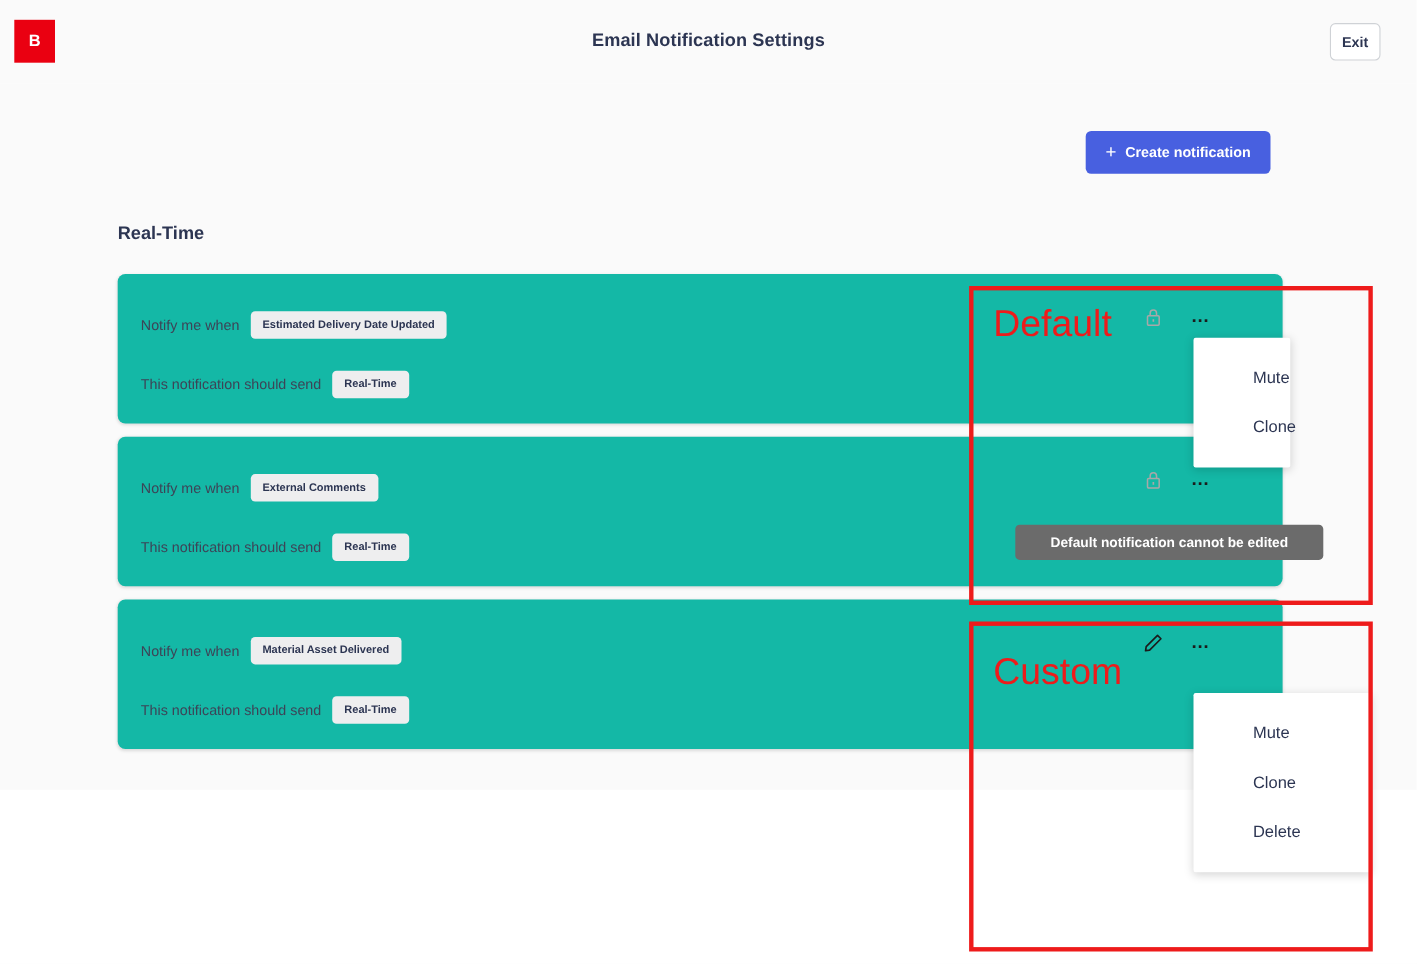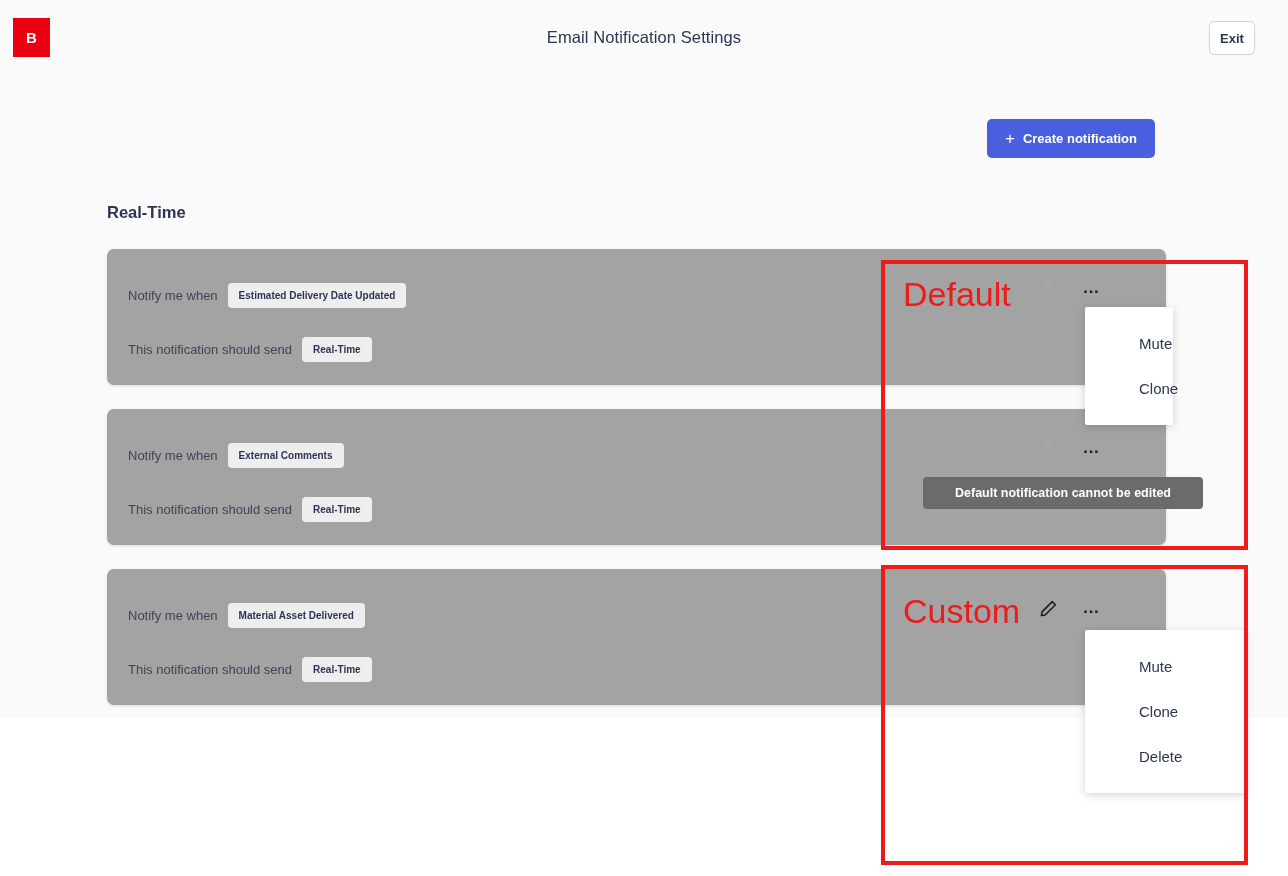--- a/index.html
+++ b/index.html
@@ -38,21 +38,21 @@
     font-size: 15px;
     font-weight: bold;
     font-family: "Liberation Sans", sans-serif;
   }
   .page-title {
     position: absolute;
     left: 0; top: 28px;
     width: 1288px;
     text-align: center;
     font-size: 16.5px;
-    font-weight: normal;
+    font-weight: bold;
     color: #2c3552;
     letter-spacing: .1px;
   }
   .exit-btn {
     position: absolute;
     right: 33px; top: 21px;
     width: 46px; height: 34px;
     background: #ffffff;
     border: 1px solid #cfd2d6;
     border-radius: 5px;
@@ -145,24 +145,24 @@
   
   .cards {
     position: absolute;
     left: 107px; top: 173px;
     width: 1059px;
   }
   .card {
     position: relative;
     width: 1059px;
     height: 136px;
-    background: #a3a3a3;
+    background: #14b8a6;
     border-radius: 7px;
     box-shadow: 0 1px 3px rgba(0,0,0,.13);
-    margin-bottom: 24px;
+    margin-bottom: 12px;
     padding: 32px 0 0 21px;
   }
   .card-row {
     display: flex;
     align-items: center;
     gap: 10px;
     height: 28px;
   }
   .card-row + .card-row { margin-top: 26px; }
   .row-label {

